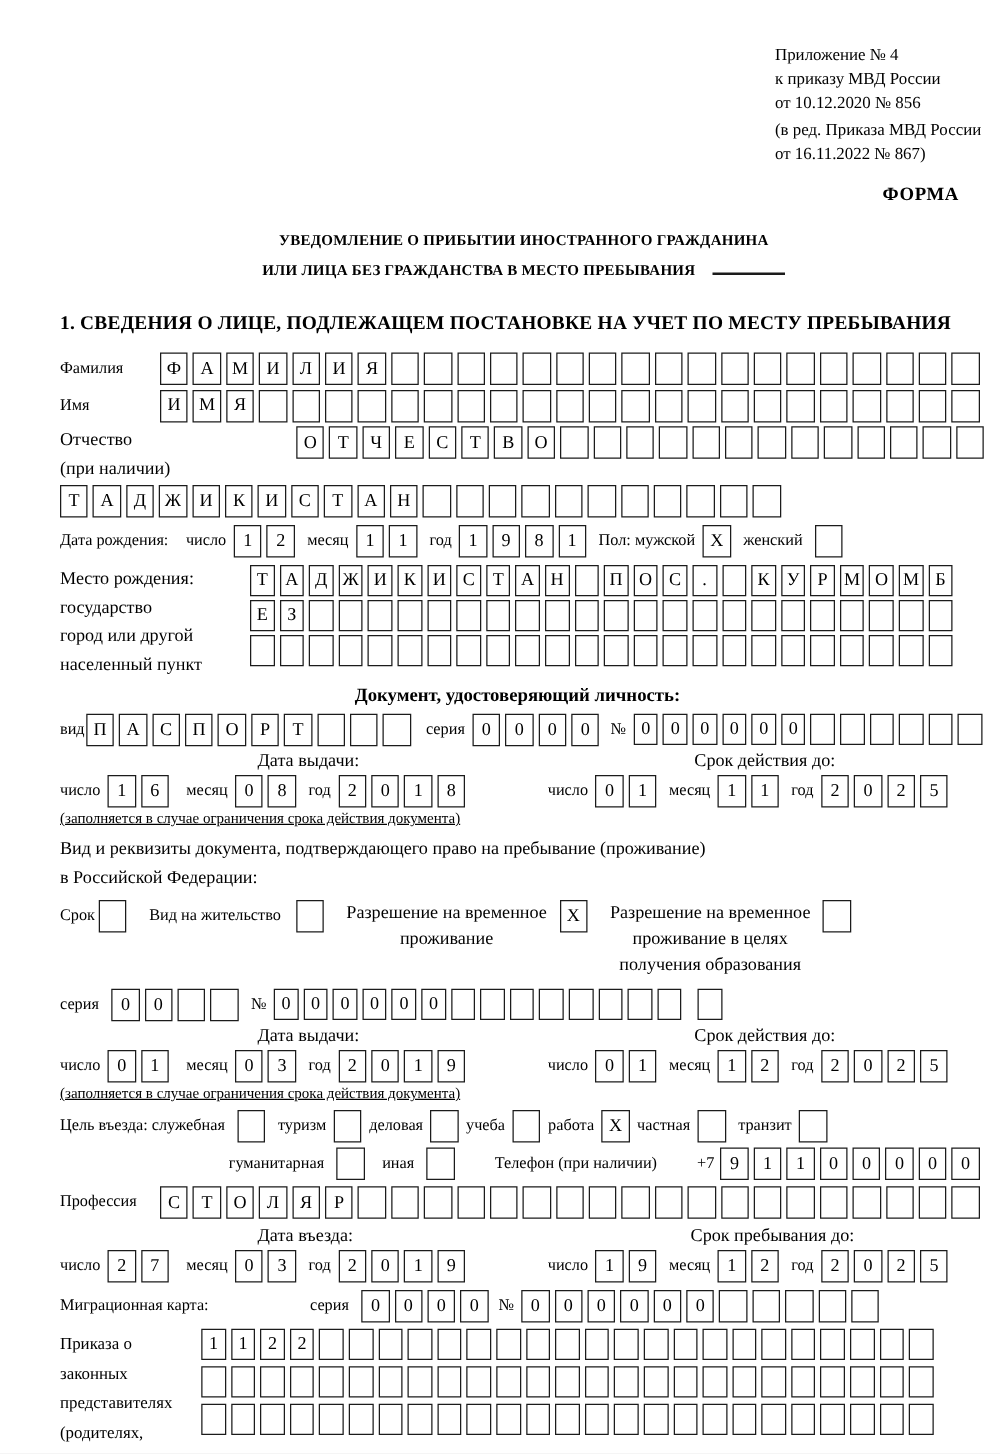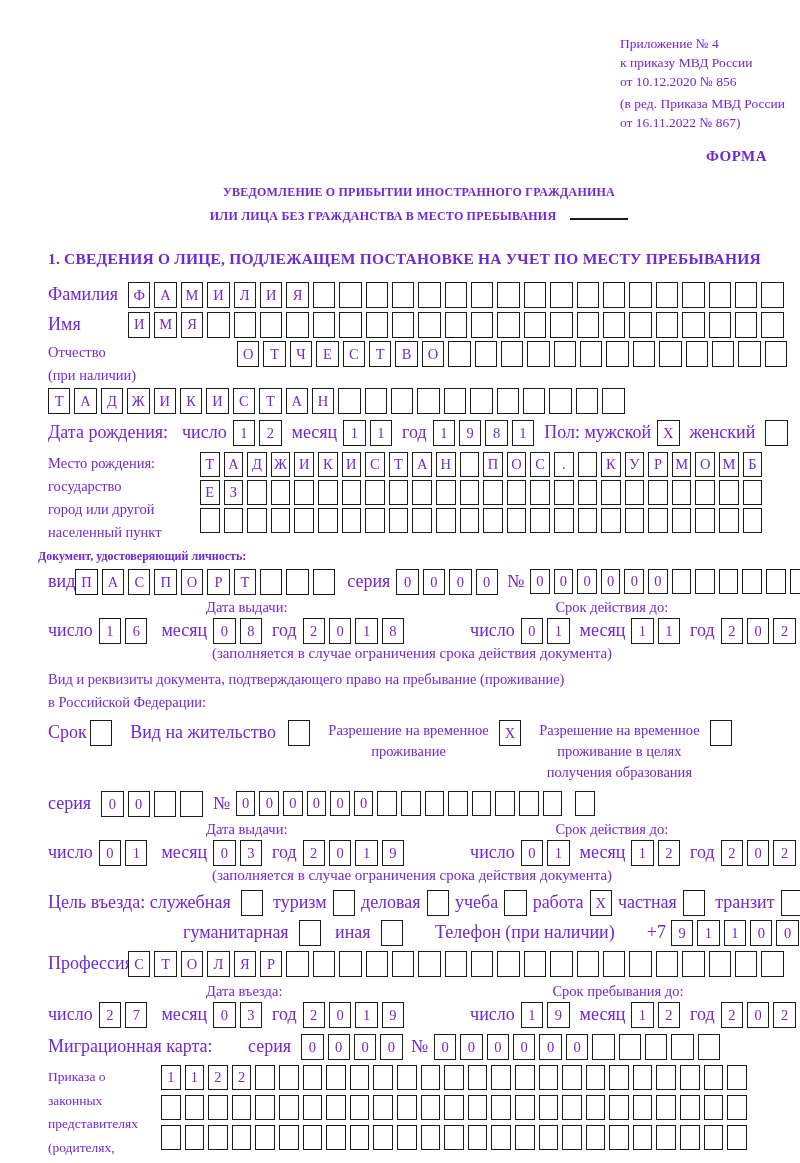--- a/index.html
+++ b/index.html
@@ -1,41 +1,41 @@
 <!DOCTYPE html>
 <html><head>
 <meta charset="utf-8">
 <style>
   html,body{margin:0;padding:0;background:#e8e8e8;}
   .page{
     width:800px;height:1163px;margin:0 auto;background:#ffffff;
-    font-family:"Liberation Serif","DejaVu Serif",serif;color:#6d28d9;
+    font-family:"Liberation Serif","DejaVu Serif",serif;color:#000000;
     box-sizing:border-box;padding:34px 10px 10px 48px;position:relative;overflow:hidden;
   }
   .hdr-block{margin-left:572px;font-size:13.5px;line-height:19px;}
   .hdr-block .amend{margin-top:3px;}
   .forma{margin-top:16px;margin-left:572px;text-align:left;padding-left:86px;font-weight:bold;font-size:15px;letter-spacing:.5px;}
   .title{margin-top:16px;text-align:center;font-weight:bold;font-size:12px;line-height:23px;letter-spacing:.2px;}
   .title .uline{display:inline-block;width:58px;border-bottom:2px solid #1b1b1b;height:14px;margin-left:14px;}
   .sect{margin-top:22px;font-weight:bold;font-size:15.5px;letter-spacing:.2px;margin-bottom:14px;}
   .row{display:flex;align-items:flex-start;margin-bottom:3.5px;}
-  .lbl{font-size:18px;line-height:24px;white-space:nowrap;}
+  .lbl{font-size:13px;line-height:24px;white-space:nowrap;}
   .lblcol{flex:0 0 auto;}
   .lblcol div{font-size:14.5px;line-height:23px;white-space:nowrap;}
   .boxes{display:flex;flex:0 0 auto;}
   .cell{
     box-sizing:border-box;width:22.4px;height:26px;border:1.6px solid #1b1b1b;
     margin-right:4px;display:flex;align-items:center;justify-content:center;
     font-size:14.5px;flex:0 0 auto;background:#fff;
   }
   .sm .cell{width:19.6px;height:25px;margin-right:4px;}
   .mr6{margin-right:6px;} .mr10{margin-right:10px;} .mr14{margin-right:14px;}
-  .doc-head{text-align:left;font-weight:bold;font-size:12px;margin:5px 0 5px -10px;}
+  .doc-head{text-align:center;font-weight:bold;font-size:15px;margin:5px 0 5px -10px;}
   .dual-head{display:flex;font-size:14.5px;margin:4px 0 2px 0;}
-  .note-right{text-align:center;font-size:15px;padding-right:14px;margin:1px 0 6px 0;}
+  .note-right{text-align:left;font-size:12px;padding-right:14px;margin:1px 0 6px 0;text-decoration:underline;}
   .para{font-size:14.5px;line-height:23px;margin-top:4px;}
   .opt-label{font-size:14.5px;line-height:21px;text-align:center;white-space:nowrap;}
   .stack{display:flex;flex-direction:column;}
   .last-gap .cell:last-child{margin-left:9px;}
   .small-lbl div{font-size:13.5px;line-height:23.5px;}
 </style>
 </head>
 <body>
 
 <div class="page">

